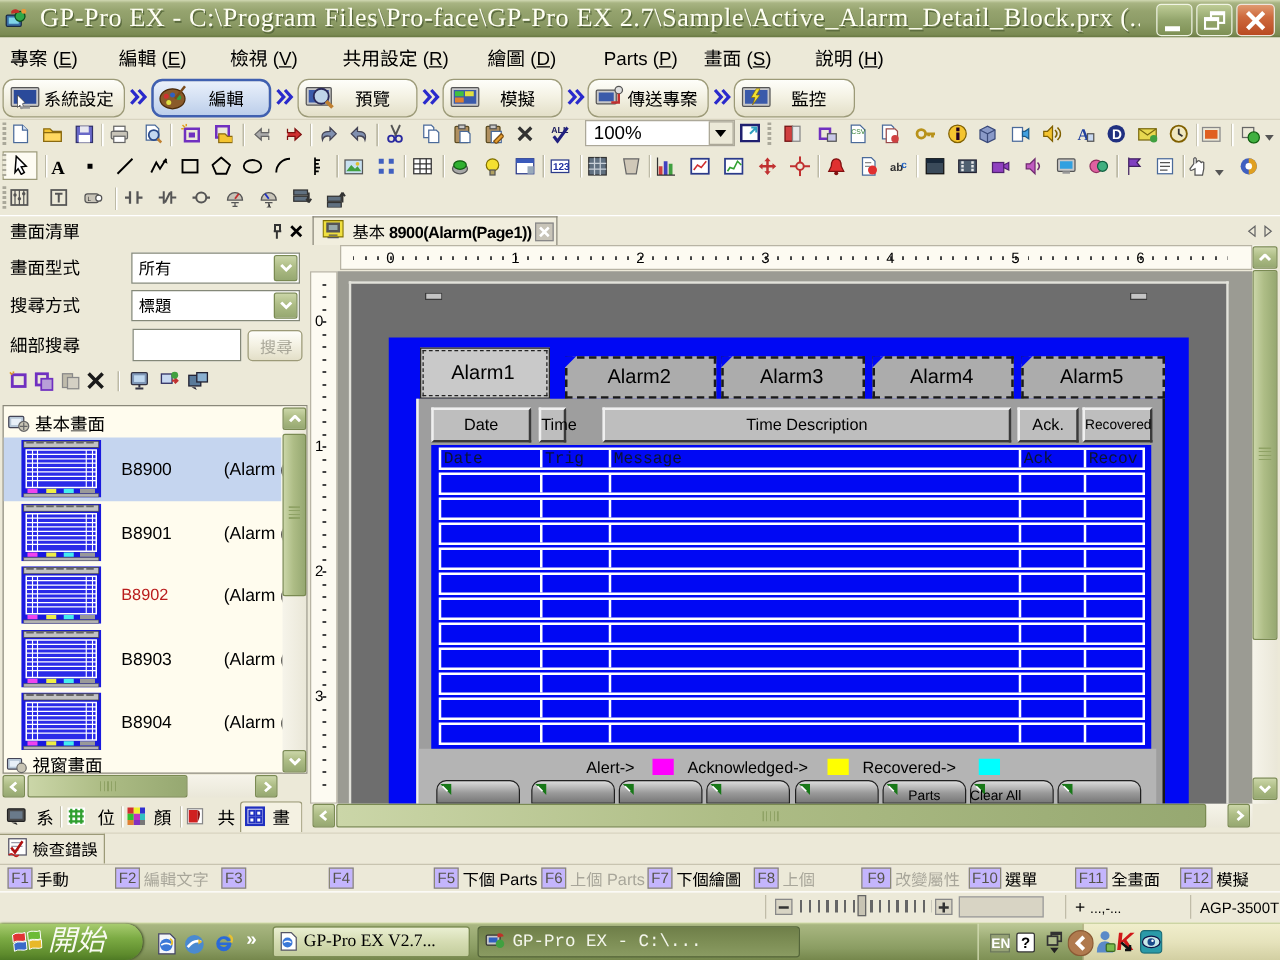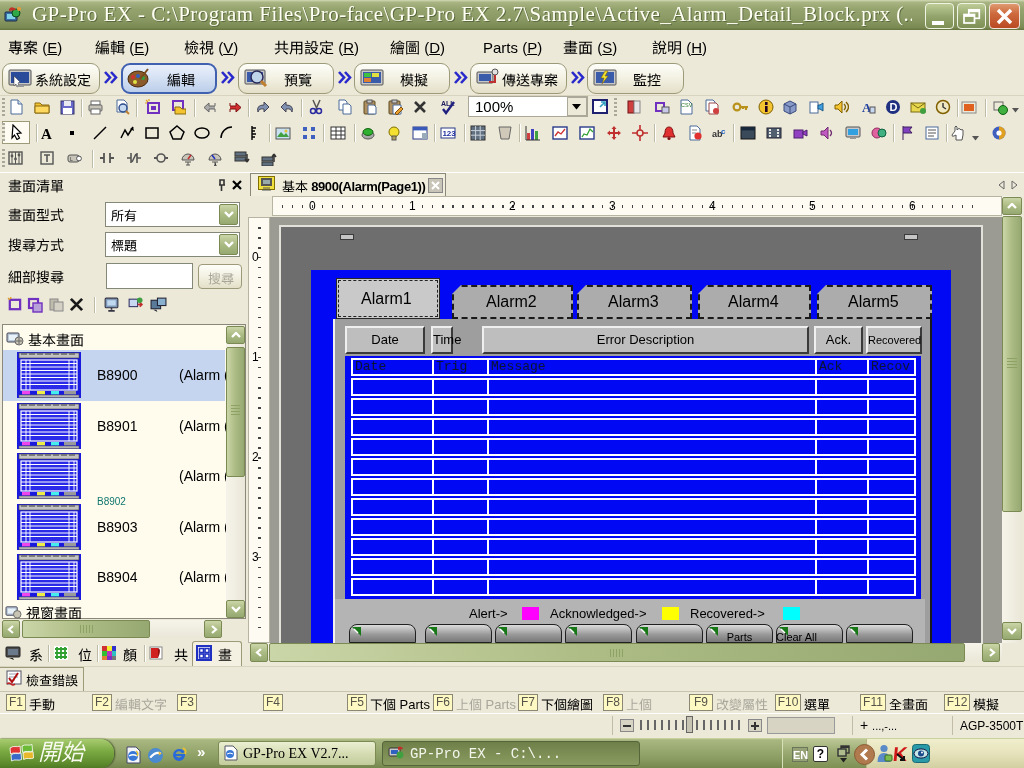--- a/index.html
+++ b/index.html
@@ -3,21 +3,21 @@
 *{margin:0;padding:0;box-sizing:border-box}
 html,body{width:1024px;height:768px;overflow:hidden}
 body{font-family:"Liberation Sans",sans-serif;background:#ECE9D8;position:relative}
 .a{position:absolute}
 .cj{display:inline-block;vertical-align:-2px}
 .olbtn{background:linear-gradient(180deg,#BECC96 0%,#93A56C 50%,#7E9055 100%);border:1px solid #F0F4E4;border-radius:4px}
 .sb{background:linear-gradient(90deg,#CBD6A8 0%,#AEBD86 45%,#96A871 100%);border:1px solid #7A8A52;border-radius:2px}
 .sbh{background:linear-gradient(180deg,#CBD6A8 0%,#AEBD86 45%,#96A871 100%);border:1px solid #7A8A52;border-radius:2px}
 .tbtn{background:linear-gradient(180deg,#FEFEFA 0%,#F4F2E4 45%,#E3DFC8 100%);border:1px solid #9C9A78;border-radius:9px}
 .sep2{width:2px;background:linear-gradient(90deg,#BDBAA6 50%,#FFFFFF 50%)}
-.fk{border:1px solid #8A8874;color:#55534a;font-size:12px;text-align:center;background:#fef9c3;height:17px;line-height:15px}
+.fk{border:1px solid #8A8874;color:#55534a;font-size:12px;text-align:center;background:#c4b5fd;height:17px;line-height:15px}
 .hdrbtn{background:#BEBEBE;border-top:2px solid #EFEFEF;border-left:2px solid #EFEFEF;border-right:2px solid #3A3A3A;border-bottom:2px solid #3A3A3A;text-align:center;color:#000}
 </style></head><body>
 
 <svg width="0" height="0" style="position:absolute">
     <defs>
       <path id="u4E0A" d="M43 6V84H5V91H95V84H51V44H88V36H51V6Z"></path>
       <path id="u4E0B" d="M6 11V19H44V96H52V43C64 49 77 57 84 63L89 56C81 50 65 41 53 35L52 37V19H95V11Z"></path>
       <path id="u4F4D" d="M37 22V30H91V22ZM44 37C46 51 50 70 50 80L58 78C57 68 54 50 50 36ZM57 5C59 10 61 17 62 21L69 19C68 15 66 8 64 3ZM33 85V92H96V85H75C78 71 83 52 85 36L77 35C76 50 72 71 68 85ZM29 4C23 20 14 35 4 44C5 46 7 50 8 52C12 48 15 44 18 40V96H26V28C29 21 33 14 36 6Z"></path>
       <path id="u500B" d="M55 54H72V69H55ZM34 10V96H41V90H86V95H93V10ZM41 83V17H86V83ZM49 48V75H78V48H66V37H82V31H66V20H60V31H45V37H60V48ZM24 4C19 20 11 35 2 44C3 46 5 50 6 52C9 48 12 44 15 39V96H23V26C26 20 28 13 31 6Z"></path>
       <path id="u50B3" d="M43 39H60V45H43ZM67 39H84V45H67ZM43 28H60V34H43ZM67 28H84V34H67ZM32 12V18H60V23H36V50H60V56L31 56L32 62L75 61V68H29V74H75V88C75 89 74 90 73 90C71 90 66 90 60 90C61 92 62 94 62 96C70 96 75 96 78 95C81 94 82 92 82 88V74H96V68H82V61L87 61C89 62 90 64 91 65L97 62C94 58 89 54 84 50H91V23H67V18H95V12H67V5H60V12ZM76 51C78 52 80 54 82 56L67 56V50H77ZM40 77C44 81 50 87 52 91L58 87C56 83 50 78 45 74ZM26 4C21 20 12 35 2 44C3 46 5 50 6 52C9 48 13 44 16 39V96H23V28C27 21 31 14 34 6Z"></path>
@@ -750,21 +750,21 @@
 <div class="a" style="left:97px;top:367px;font-size:14px;color:#000">B8900</div>
 <div class="a" style="left:179px;top:367px;font-size:14px;color:#000;width:47px;overflow:hidden;white-space:nowrap">(Alarm (P</div>
 <svg class="a" style="left:17px;top:403px" width="64" height="46" viewBox="0 0 64 46">
     <use href="#thumb"></use>
   </svg>
 <div class="a" style="left:97px;top:418px;font-size:14px;color:#000">B8901</div>
 <div class="a" style="left:179px;top:418px;font-size:14px;color:#000;width:47px;overflow:hidden;white-space:nowrap">(Alarm (P</div>
 <svg class="a" style="left:17px;top:453px" width="64" height="46" viewBox="0 0 64 46">
     <use href="#thumb"></use>
   </svg>
-<div class="a" style="left:97px;top:496px;font-size:10px;color:#0f766e">B8902</div>
+<div class="a" style="left:97px;top:468px;font-size:13px;color:#b91c1c">B8902</div>
 <div class="a" style="left:179px;top:468px;font-size:14px;color:#000;width:47px;overflow:hidden;white-space:nowrap">(Alarm (P</div>
 <svg class="a" style="left:17px;top:504px" width="64" height="46" viewBox="0 0 64 46">
     <use href="#thumb"></use>
   </svg>
 <div class="a" style="left:97px;top:519px;font-size:14px;color:#000">B8903</div>
 <div class="a" style="left:179px;top:519px;font-size:14px;color:#000;width:47px;overflow:hidden;white-space:nowrap">(Alarm (P</div>
 <svg class="a" style="left:17px;top:554px" width="64" height="46" viewBox="0 0 64 46">
     <use href="#thumb"></use>
   </svg>
 <div class="a" style="left:97px;top:569px;font-size:14px;color:#000">B8904</div>
@@ -910,21 +910,21 @@
 <div class="a" style="left:698px;top:285px;width:113px;height:34px;background:#ACACAC;border:2px dashed #1a1a1a"></div>
 <div class="a" style="left:698px;top:285px;width:0;height:0;border-top:9px solid #0008F4;border-right:9px solid transparent"></div>
 <div class="a" style="left:728px;top:293px;font-size:16px;color:#000">Alarm4</div>
 <div class="a" style="left:817px;top:285px;width:115px;height:34px;background:#ACACAC;border:2px dashed #1a1a1a"></div>
 <div class="a" style="left:817px;top:285px;width:0;height:0;border-top:9px solid #0008F4;border-right:9px solid transparent"></div>
 <div class="a" style="left:848px;top:293px;font-size:16px;color:#000">Alarm5</div>
 <div class="a" style="left:333px;top:319px;width:599px;height:324px;background:#9E9E9E;border-left:2px solid #F0F0F0;border-right:2px solid #1A1A1A"></div>
 <div class="a" style="left:335px;top:599px;width:590px;height:44px;background:#B4B4B4"></div>
 <div class="a hdrbtn" style="left:345px;top:326px;width:80px;height:28px;font-size:13px;line-height:24px">Date</div>
 <div class="a hdrbtn" style="left:431px;top:326px;width:22px;height:28px;font-size:13px;line-height:24px">Time</div>
-<div class="a hdrbtn" style="left:482px;top:326px;width:327px;height:28px;font-size:13px;line-height:24px">Error Description</div>
+<div class="a hdrbtn" style="left:482px;top:326px;width:327px;height:28px;font-size:13px;line-height:24px">Time Description</div>
 <div class="a hdrbtn" style="left:814px;top:326px;width:49px;height:28px;font-size:13px;line-height:24px">Ack.</div>
 <div class="a hdrbtn" style="left:866px;top:326px;width:56px;height:28px;font-size:11px;line-height:24px">Recovered</div>
 <div class="a" style="left:345px;top:356px;width:576px;height:243px;background:#0008F4"></div>
 <div class="a" style="left:351px;top:358px;width:565px;height:18px;border:2px solid #fff"></div>
 <div class="a" style="left:432px;top:360px;width:2px;height:14px;background:#fff"></div>
 <div class="a" style="left:487px;top:360px;width:2px;height:14px;background:#fff"></div>
 <div class="a" style="left:815px;top:360px;width:2px;height:14px;background:#fff"></div>
 <div class="a" style="left:867px;top:360px;width:2px;height:14px;background:#fff"></div>
 <div class="a" style="left:351px;top:378px;width:565px;height:18px;border:2px solid #fff"></div>
 <div class="a" style="left:432px;top:380px;width:2px;height:14px;background:#fff"></div>

